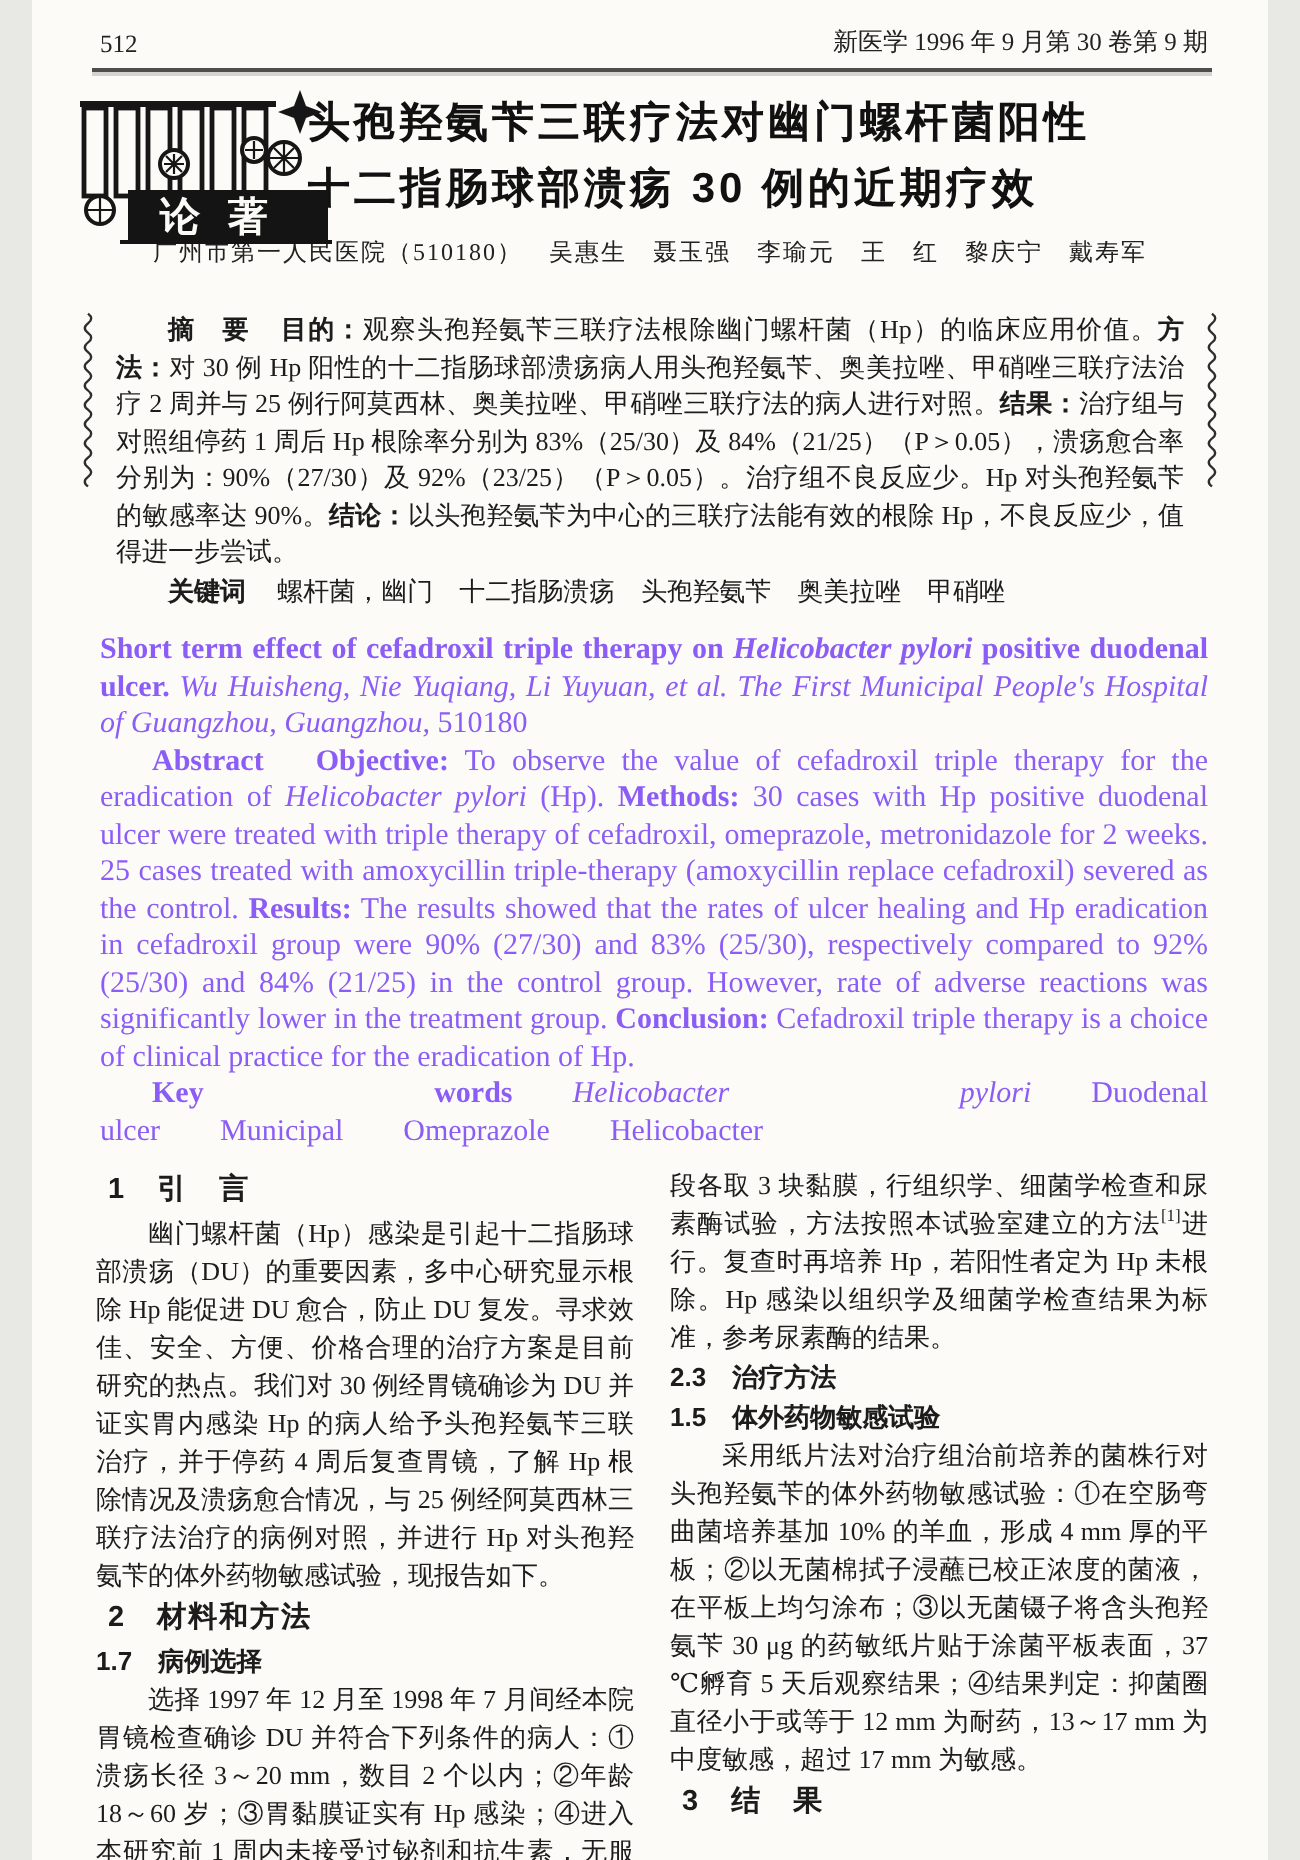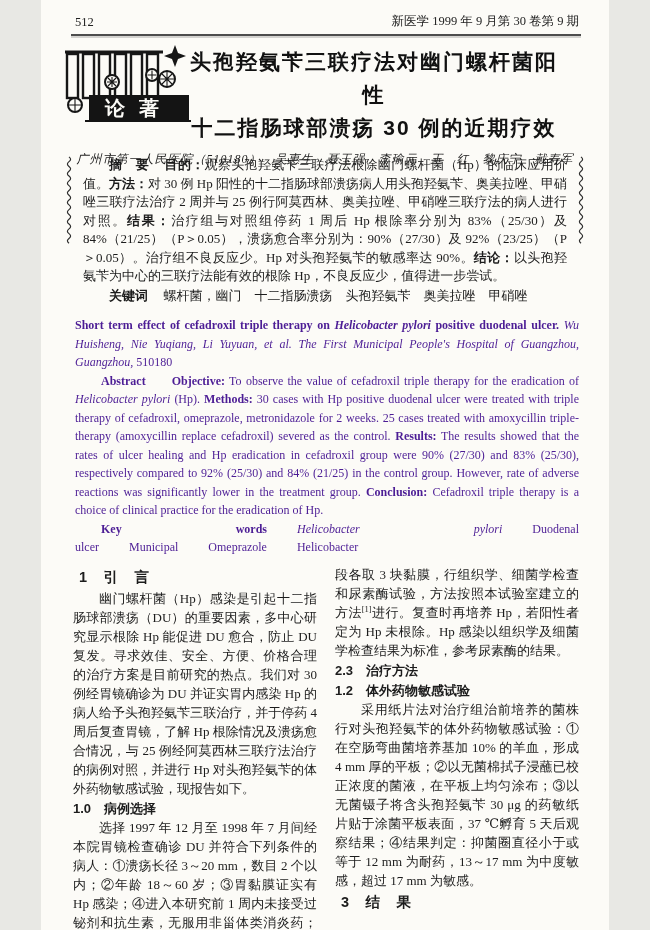--- a/index.html
+++ b/index.html
@@ -1,46 +1,46 @@
 <!DOCTYPE html>
 <html><head>
 <meta charset="utf-8">
 <style>
   html,body{margin:0;padding:0;background:#e8e8e4;}
   .page{
-    position:relative;width:568px;height:930px;margin:0 auto;
+    position:relative;width:618px;height:930px;margin:0 auto;
     background:#fcfbf7;color:#1c1c1c;overflow:hidden;
     font-family:"Liberation Serif","DejaVu Serif",serif;
   }
   
   .runhead{display:flex;justify-content:space-between;align-items:flex-end;
     padding:13px 30px 0 34px;font-size:12.5px;color:#222;}
   .rule{margin:4px 28px 0 30px;height:2px;background:#4d4d4d;box-shadow:0 2px 0 rgba(90,90,90,.25);}
   
   .masthead{position:relative;margin-top:9px;height:98px;}
   .logo{position:absolute;left:22px;top:0;width:128px;height:78px;}
-  .title{margin:2px 40px 0 138px;text-align:center;
+  .title{margin:2px 40px 0 138px;text-align:left;
     font-family:"Liberation Sans","DejaVu Sans",sans-serif;
     font-weight:bold;font-size:21px;line-height:33px;letter-spacing:2px;color:#111;}
-  .authors{text-align:center;font-size:12px;margin-top:7px;letter-spacing:1px;color:#222;font-style:italic;}
+  .authors{text-align:center;font-size:12px;margin-top:7px;letter-spacing:1px;color:#222;}
   
   .abstract-cn{position:relative;margin:10px 26px 0 26px;padding:3px 16px 2px 16px;
     font-size:13px;line-height:18.5px;text-align:justify;}
   .abstract-cn .squiggle{position:absolute;top:2px;height:96px;width:8px;}
   .abstract-cn .squiggle.left{left:-2px;}
   .abstract-cn .squiggle.right{right:-2px;}
   .abstract-cn p{margin:0;text-indent:2em;}
   .abstract-cn .kw{margin-top:1px;}
   .b{font-weight:bold;}
   .i{font-style:italic;}
   .bi{font-weight:bold;font-style:italic;}
   .lbl{font-weight:bold;}
   .gap-r{margin-right:1.2em;}
   
-  .en{margin:9px 30px 0 34px;font-size:12px;line-height:18.5px;text-align:justify;color:#4c1d95;}
+  .en{margin:9px 30px 0 34px;font-size:15px;line-height:18.5px;text-align:justify;color:#8b5cf6;}
   .en p{margin:0;}
   .en .indent{text-indent:26px;}
   .en .abstract-lbl{font-weight:bold;margin-right:26px;}
   .en .kw-term{margin-right:30px;}
   
   .columns{display:flex;gap:18px;margin:8px 30px 0 32px;}
   .col{width:285px;font-size:13px;line-height:19px;text-align:justify;}
   .col .h1{font-family:"Liberation Sans","DejaVu Sans",sans-serif;font-weight:bold;
     font-size:14.5px;line-height:21px;margin:2px 6px 1px;letter-spacing:1px;}
   .col .h2{font-family:Liberation Sans, sans-serif;font-weight:bold;
@@ -49,21 +49,21 @@
   .col p.noindent{text-indent:0;}
   sup.ref{font-size:8.5px;vertical-align:super;line-height:0;}
 </style>
 </head>
 <body>
 
 <div class="page">
 
   <div class="runhead">
     <span>512</span>
-    <span>新医学 1999 年 9 月第 30 卷第 9 期</span>
+    <span>新医学 1996 年 9 月第 30 卷第 9 期</span>
   </div>
   <div class="rule"></div>
 
   <div class="masthead">
     <svg class="logo" viewBox="0 0 128 78">
       <g stroke="#161616" fill="#fcfbf7">
         <line x1="2" y1="7" x2="100" y2="7" stroke-width="3"></line>
         <rect x="4" y="9" width="11" height="44" stroke-width="2.4"></rect>
         <rect x="20" y="9" width="11" height="44" stroke-width="2.4"></rect>
         <rect x="36" y="9" width="11" height="44" stroke-width="2.4"></rect>
@@ -105,27 +105,28 @@
   <div class="en">
     <p><span class="b">Short term effect of cefadroxil triple therapy on </span><span class="bi">Helicobacter pylori</span><span class="b"> positive duodenal ulcer. </span><span class="i">Wu Huisheng, Nie Yuqiang, Li Yuyuan, et al. The First Municipal People's Hospital of Guangzhou, Guangzhou, </span><span>510180</span></p>
     <p class="indent"><span class="b abstract-lbl">Abstract</span><span class="b">Objective:</span><span> To observe the value of cefadroxil triple therapy for the eradication of </span><span class="i">Helicobacter pylori</span><span> (Hp). </span><span class="b">Methods:</span><span> 30 cases with Hp positive duodenal ulcer were treated with triple therapy of cefadroxil, omeprazole, metronidazole for 2 weeks. 25 cases treated with amoxycillin triple-therapy (amoxycillin replace cefadroxil) severed as the control. </span><span class="b">Results:</span><span> The results showed that the rates of ulcer healing and Hp eradication in cefadroxil group were 90% (27/30) and 83% (25/30), respectively compared to 92% (25/30) and 84% (21/25) in the control group. However, rate of adverse reactions was significantly lower in the treatment group. </span><span class="b">Conclusion:</span><span> Cefadroxil triple therapy is a choice of clinical practice for the eradication of Hp.</span></p>
     <p class="indent"><span class="b kw-term">Key words</span><span class="i kw-term">Helicobacter pylori</span><span class="kw-term">Duodenal ulcer</span><span class="kw-term">Municipal</span><span class="kw-term">Omeprazole</span><span class="kw-term">Helicobacter</span></p>
   </div>
 
   <div class="columns">
     <div class="col">
       <div class="h1">1　引　言</div>
       <p>幽门螺杆菌（Hp）感染是引起十二指肠球部溃疡（DU）的重要因素，多中心研究显示根除 Hp 能促进 DU 愈合，防止 DU 复发。寻求效佳、安全、方便、价格合理的治疗方案是目前研究的热点。我们对 30 例经胃镜确诊为 DU 并证实胃内感染 Hp 的病人给予头孢羟氨苄三联治疗，并于停药 4 周后复查胃镜，了解 Hp 根除情况及溃疡愈合情况，与 25 例经阿莫西林三联疗法治疗的病例对照，并进行 Hp 对头孢羟氨苄的体外药物敏感试验，现报告如下。</p>
-      <div class="h2">1.0　病例选择</div>
+      <div class="h1">2　材料和方法</div>
+      <div class="h2">1.7　病例选择</div>
       <p>选择 1997 年 12 月至 1998 年 7 月间经本院胃镜检查确诊 DU 并符合下列条件的病人：①溃疡长径 3～20 mm，数目 2 个以内；②年龄 18～60 岁；③胃黏膜证实有 Hp 感染；④进入本研究前 1 周内未接受过铋剂和抗生素，无服用非甾体类消炎药；⑤无其他系统严重伴随疾病；⑥非妊娠及哺乳期女性。共 30 例进入本研究，其中男 23 例，女 7 例，年龄（40±2）岁；对照组 25 例，男 15 例，女 10 例，年龄（42±6）岁。两组在溃疡大小、性别、年龄、病情等方面均无明显差异，具可比性。</p>
 
     </div>
     <div class="col">
       <p class="noindent"><span>段各取 3 块黏膜，行组织学、细菌学检查和尿素酶试验，方法按照本试验室建立的方法</span><sup class="ref">[1]</sup><span>进行。复查时再培养 Hp，若阳性者定为 Hp 未根除。Hp 感染以组织学及细菌学检查结果为标准，参考尿素酶的结果。</span></p>
       <div class="h2">2.3　治疗方法</div>
-      <div class="h2">1.2　体外药物敏感试验</div>
+      <div class="h2">1.5　体外药物敏感试验</div>
       <p>采用纸片法对治疗组治前培养的菌株行对头孢羟氨苄的体外药物敏感试验：①在空肠弯曲菌培养基加 10% 的羊血，形成 4 mm 厚的平板；②以无菌棉拭子浸蘸已校正浓度的菌液，在平板上均匀涂布；③以无菌镊子将含头孢羟氨苄 30 μg 的药敏纸片贴于涂菌平板表面，37 ℃孵育 5 天后观察结果；④结果判定：抑菌圈直径小于或等于 12 mm 为耐药，13～17 mm 为中度敏感，超过 17 mm 为敏感。</p>
       <div class="h1">3　结　果</div>
 
     </div>
   </div>
 
 </div>
 
 </body></html>

